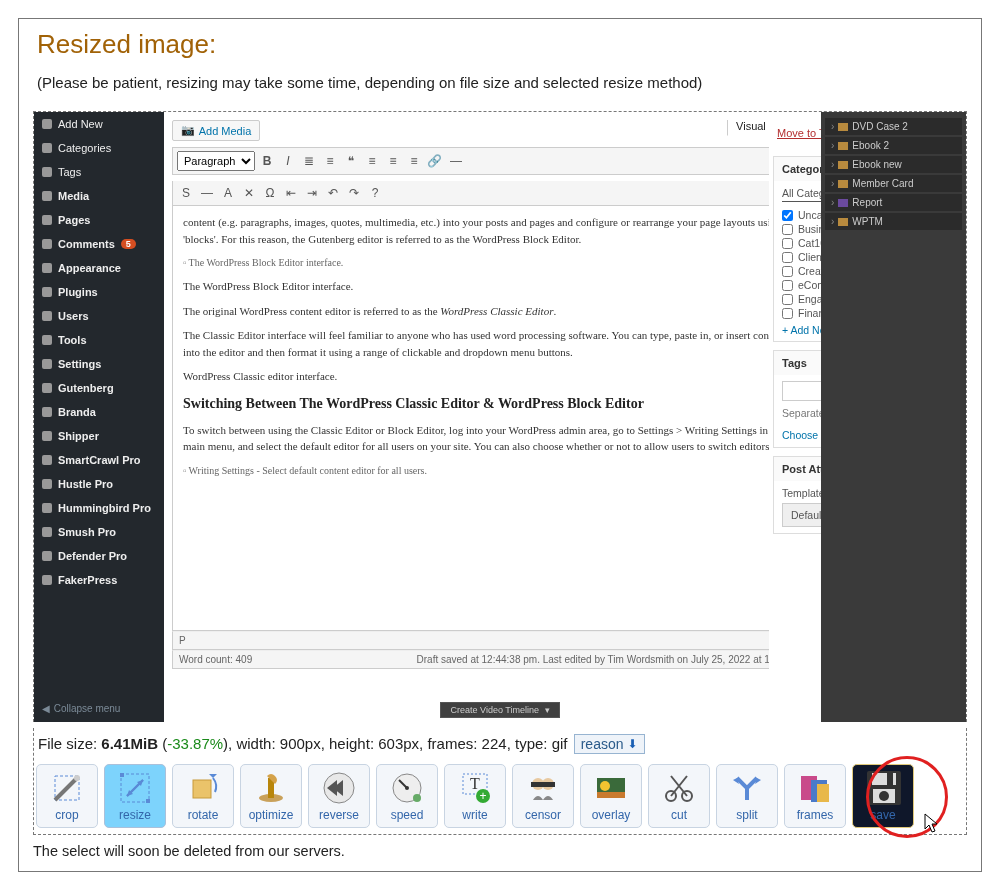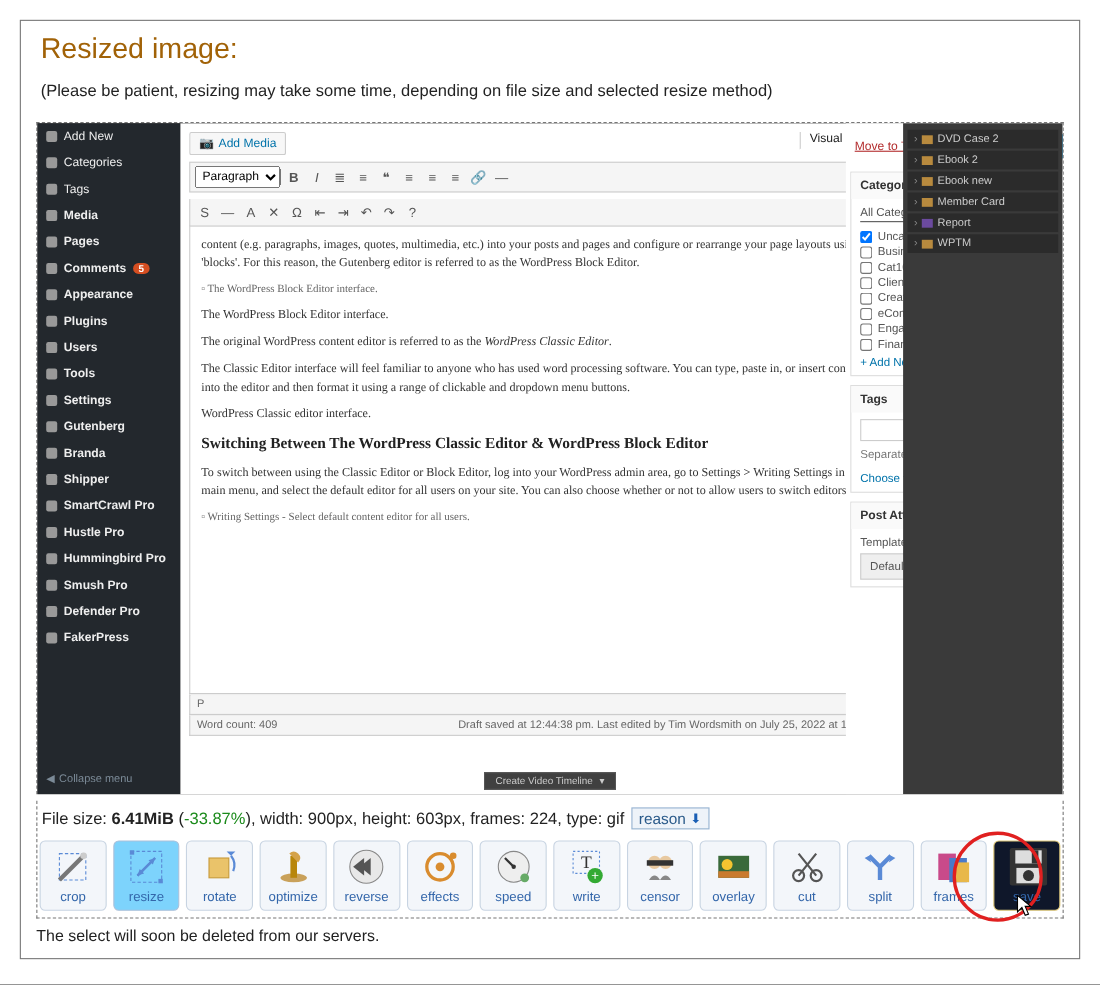--- a/index.html
+++ b/index.html
@@ -434,30 +434,20 @@
               <circle cx="18" cy="18" r="15" fill="#e8e8e8" stroke="#888"></circle>
               <polygon points="12,18 22,10 22,26" fill="#555"></polygon>
               <polygon points="6,18 16,10 16,26" fill="#555"></polygon>
             </svg>
           </div>
           <span>reverse</span>
         </div>
         <div class="tool">
           <div class="ticon">
             <svg width="36" height="36">
-              <circle cx="18" cy="18" r="12" fill="none" stroke="#d98c2e" stroke-width="3"></circle>
-              <circle cx="18" cy="18" r="4" fill="#d98c2e"></circle>
-              <circle cx="30" cy="8" r="3" fill="#d98c2e"></circle>
-            </svg>
-          </div>
-          <span>effects</span>
-        </div>
-        <div class="tool">
-          <div class="ticon">
-            <svg width="36" height="36">
               <circle cx="18" cy="18" r="14" fill="#eee" stroke="#888"></circle>
               <path d="M18 18 L10 10" stroke="#333" stroke-width="2"></path>
               <circle cx="18" cy="18" r="2" fill="#333"></circle>
               <circle cx="28" cy="28" r="4" fill="#6a6"></circle>
             </svg>
           </div>
           <span>speed</span>
         </div>
         <div class="tool">
           <div class="ticon">

